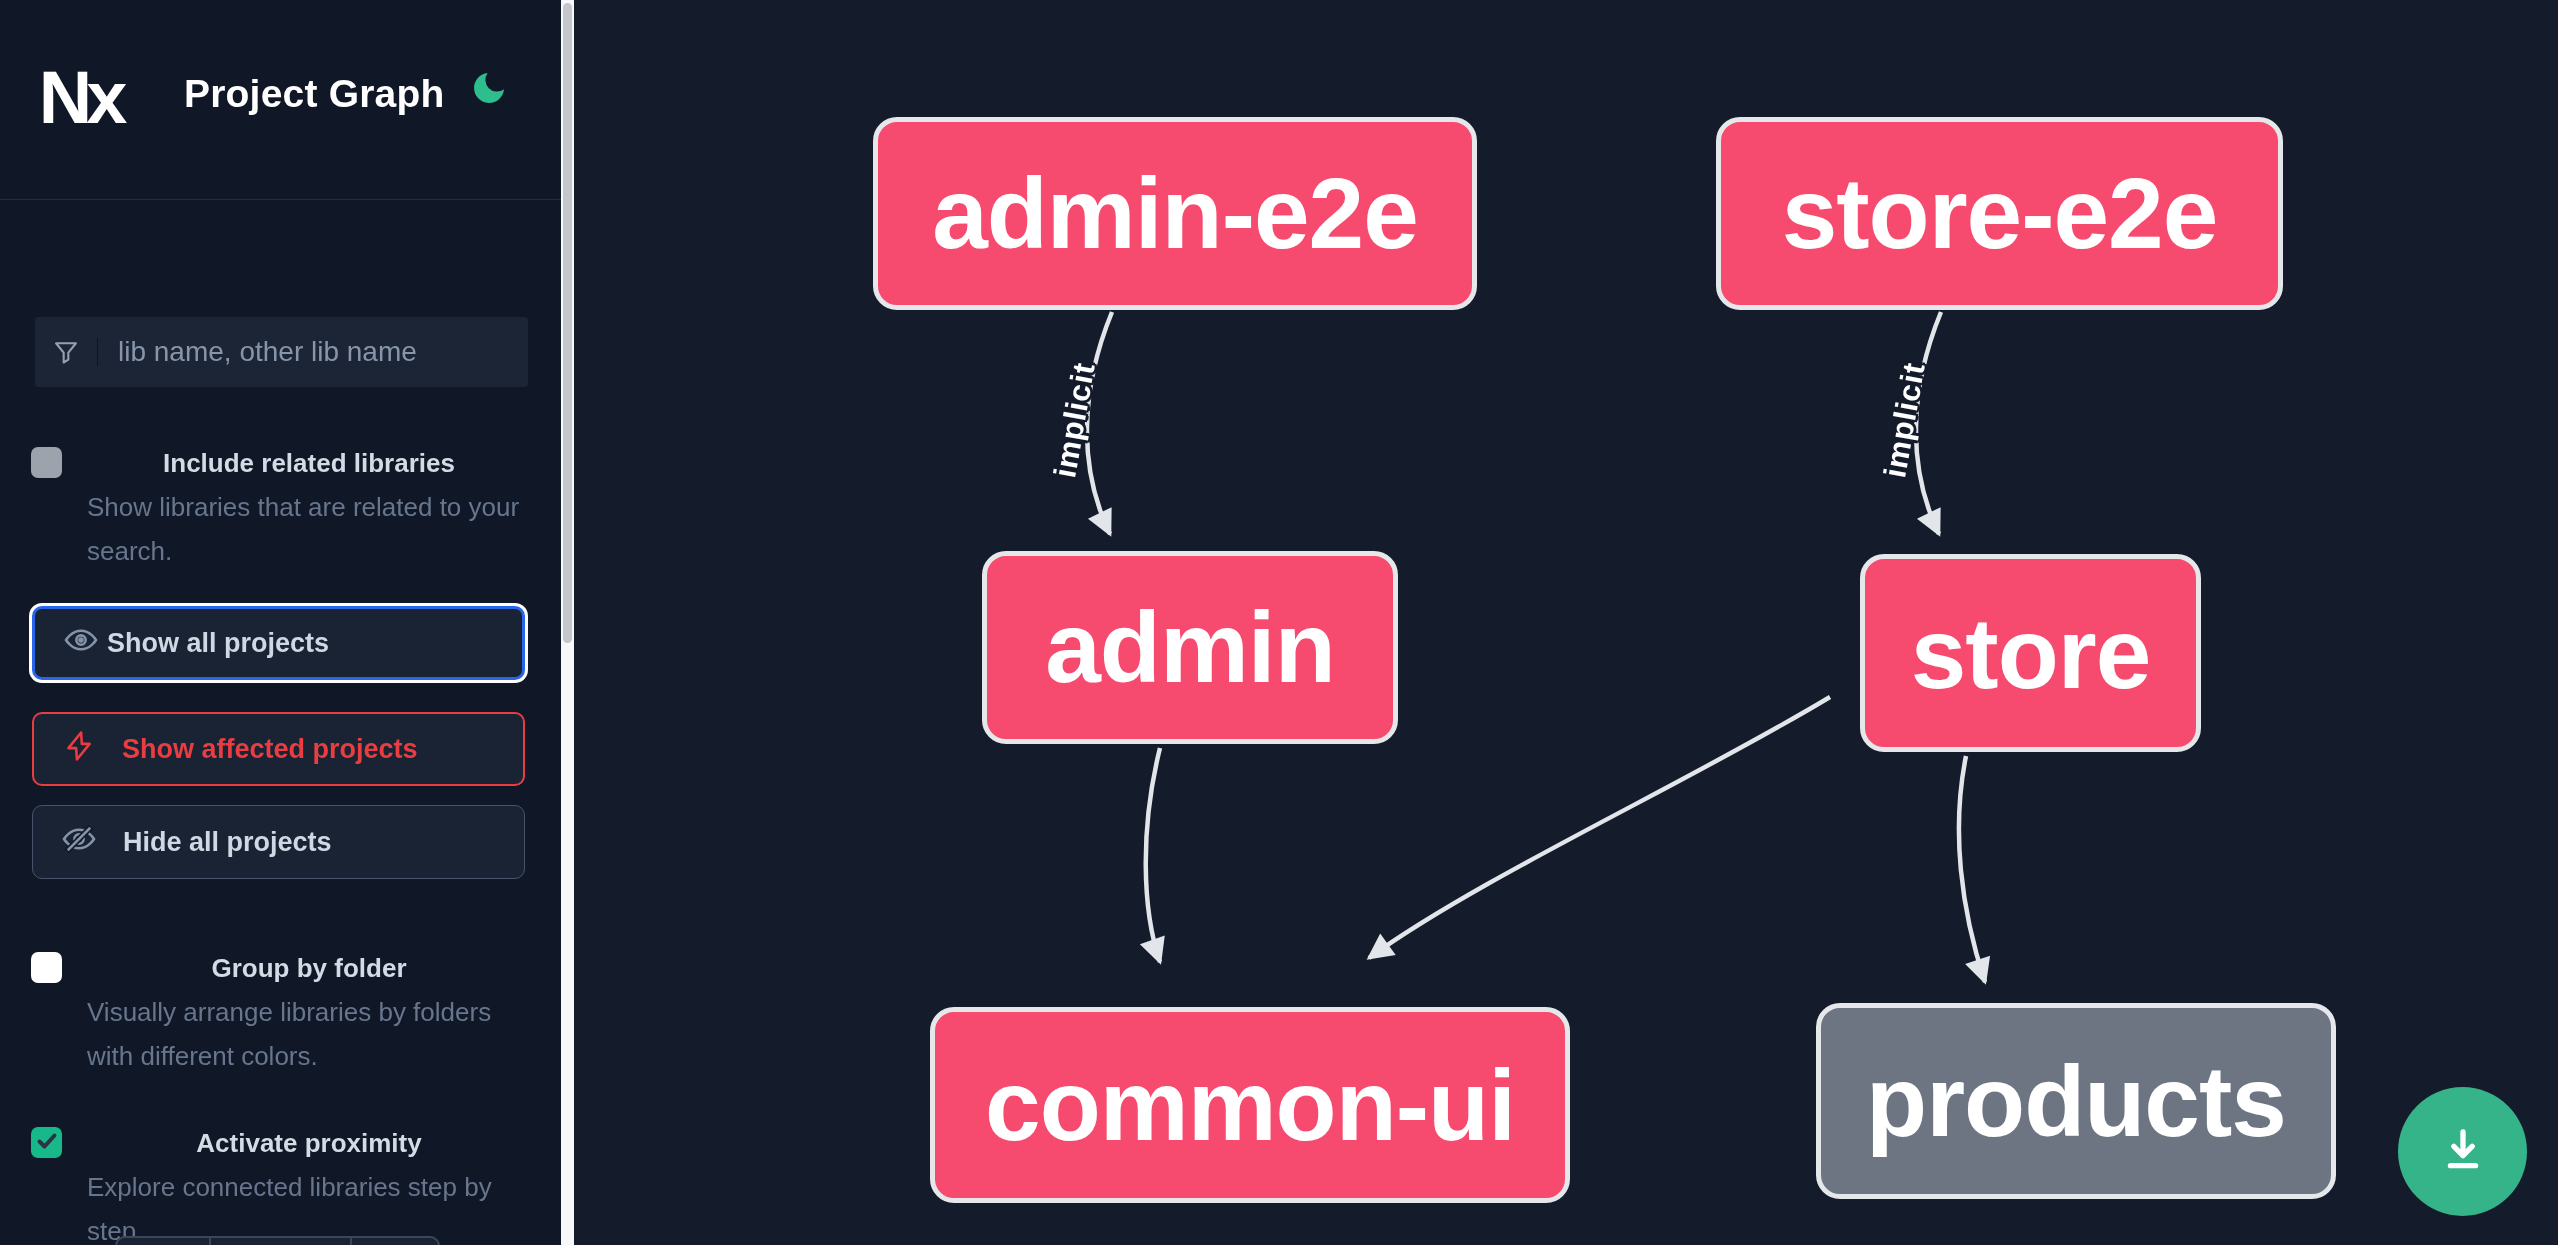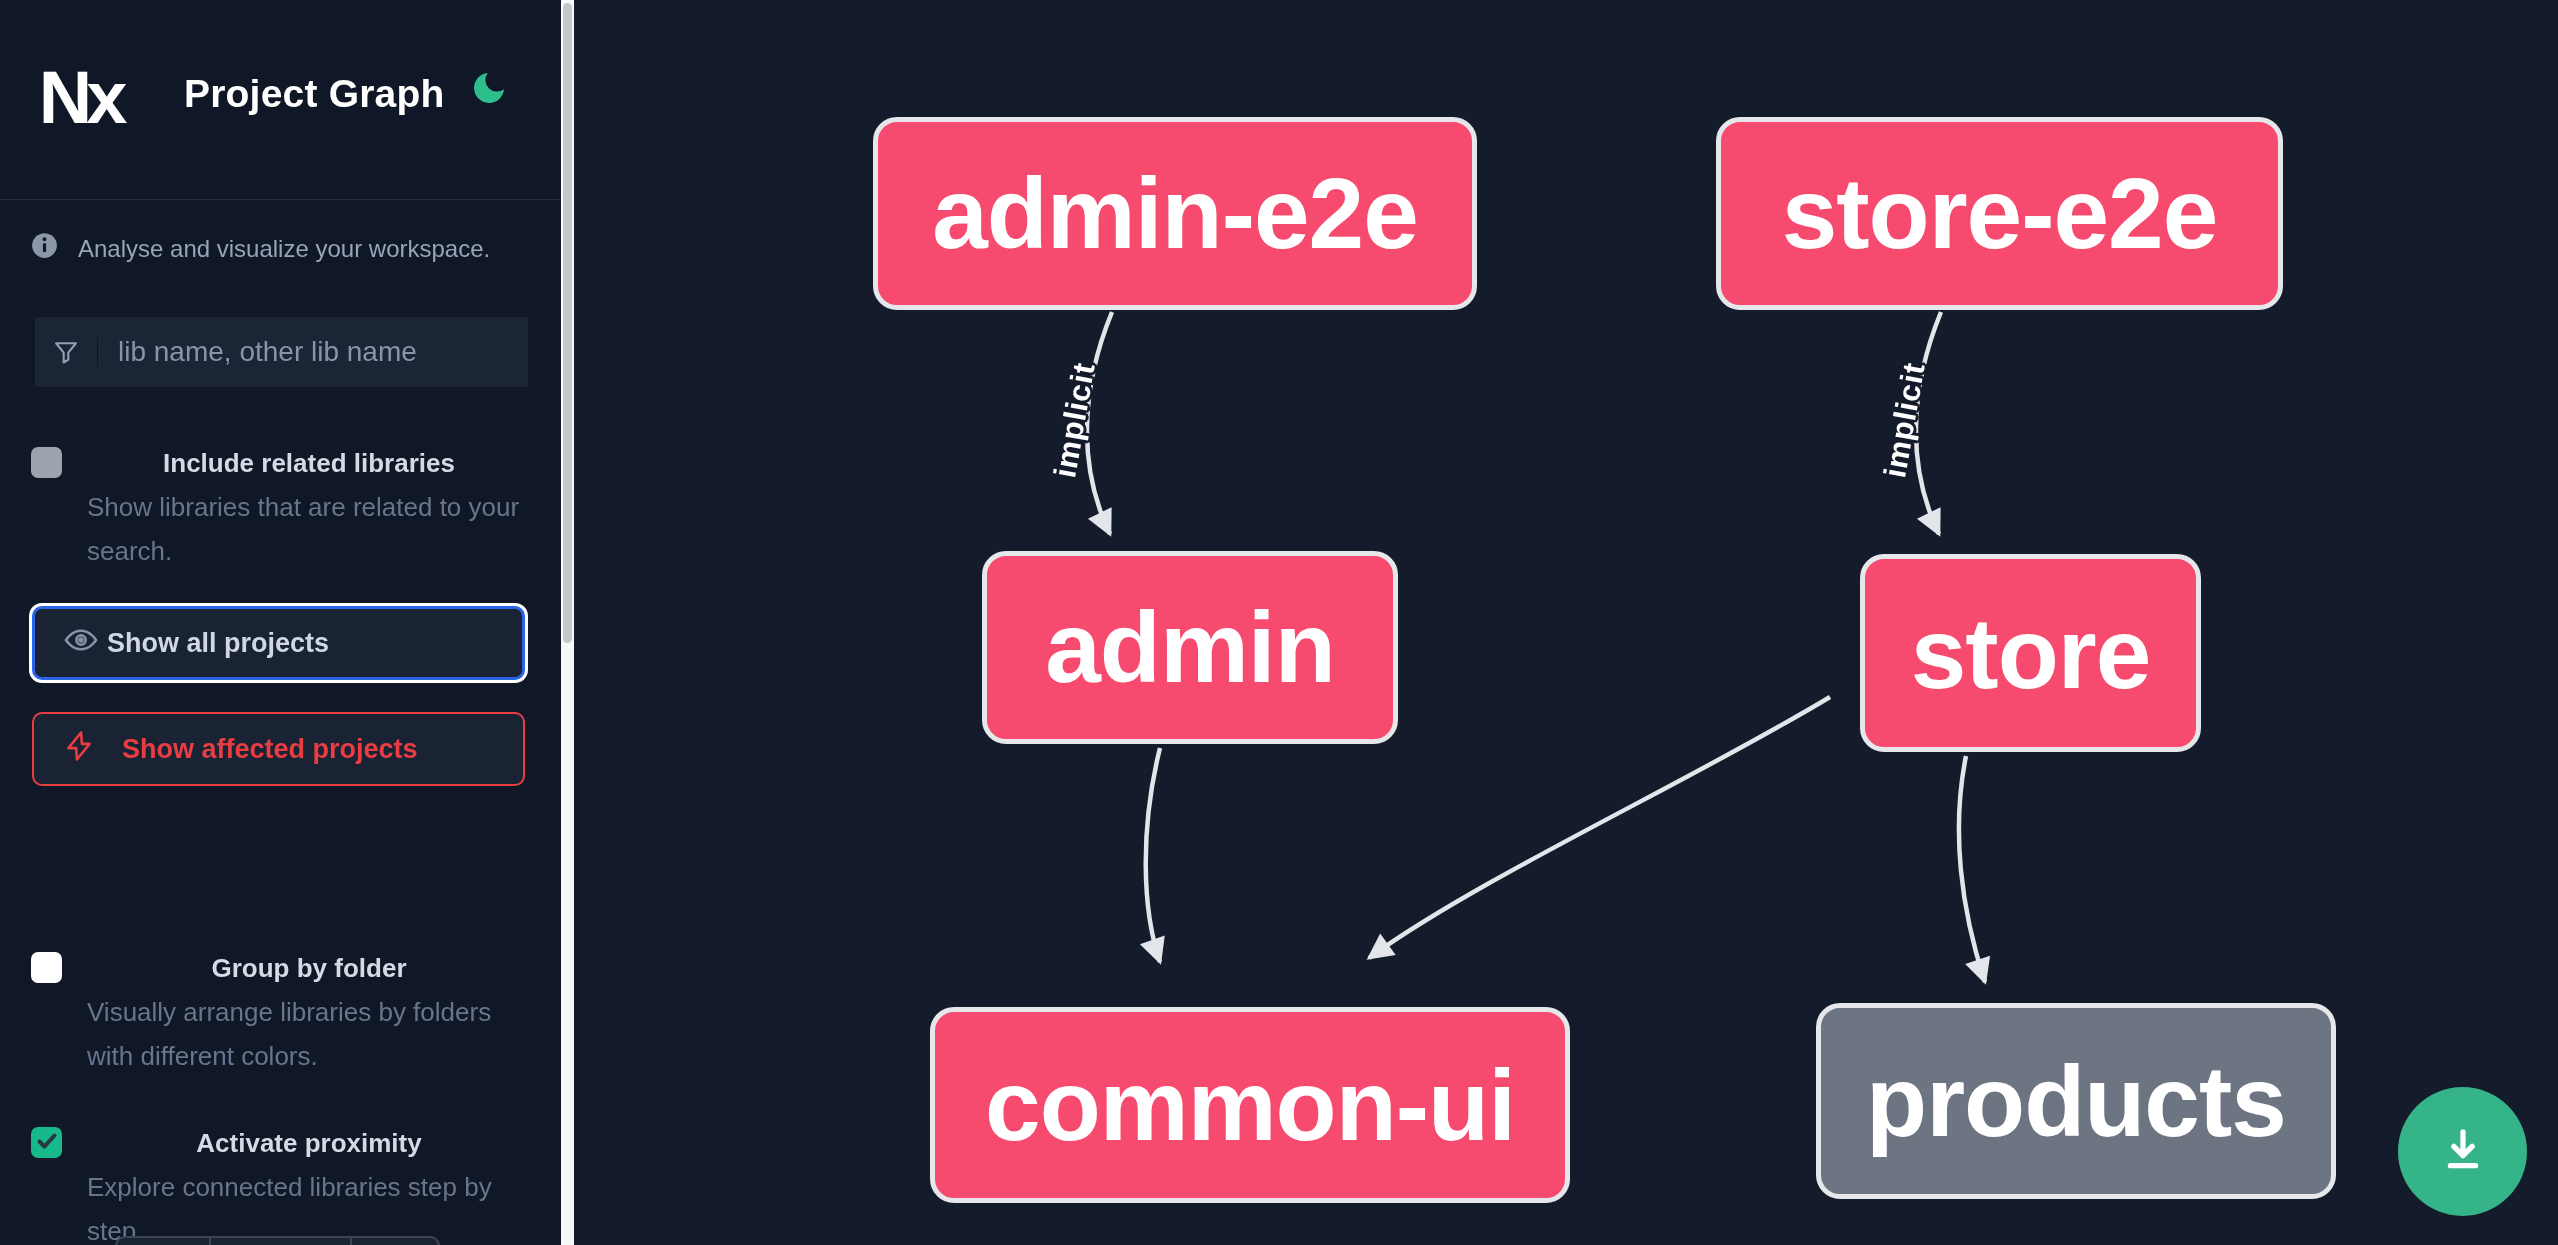--- a/index.html
+++ b/index.html
@@ -110,30 +110,20 @@
       <h1 class="page-title">Project Graph</h1>
       <button class="theme-toggle" title="">
         <span>
           <svg width="40" height="40" viewBox="0 0 24 24">
             <path d="M21 12.79A9 9 0 1 1 11.21 3 7 7 0 0 0 21 12.79z" fill="#2ebd8c"></path>
           </svg>
         </span>
       </button>
     </div>
 
-    <div class="tagline">
-      <span class="info-ic">
-        <svg width="27" height="27" viewBox="0 0 24 24">
-          <circle cx="12" cy="12" r="11" fill="#8b97a8"></circle>
-          <rect x="10.6" y="10" width="2.8" height="8" rx="1.2" fill="#101726"></rect>
-          <circle cx="12" cy="6.4" r="1.7" fill="#101726"></circle>
-        </svg>
-      </span>
-      <span>Analyse and visualize your workspace.</span>
-    </div>
 
     <div class="search-box">
       <span class="search-prefix">
         <svg width="28" height="28" viewBox="0 0 24 24" fill="none" stroke="#93a1b5" stroke-width="1.8" stroke-linejoin="round">
           <path d="M3.5 4.5h17l-6.5 8v6l-4 2.5v-8.5z"></path>
         </svg>
       </span>
       <input type="text" value="" placeholder="lib name, other lib name" style="">
     </div>
 
@@ -156,20 +146,31 @@
 
     <button class="act-btn" id="btn-show-affected">
       <span>
         <svg width="34" height="34" viewBox="0 0 24 24" fill="none" stroke="#e93d41" stroke-width="1.8" stroke-linejoin="round">
           <path d="M13.5 2.5L4.5 13.5h5.5L10.5 21.5l9-11h-5.5z"></path>
         </svg>
       </span>
       <span>Show affected projects</span>
     </button>
 
+    <button class="act-btn" id="btn-hide-all">
+      <span>
+        <svg width="36" height="36" viewBox="0 0 24 24" fill="none" stroke="#8593a8" stroke-width="1.7">
+          <path d="M2 12s3.6-6.2 10-6.2S22 12 22 12s-3.6 6.2-10 6.2S2 12 2 12z"></path>
+          <circle cx="12" cy="12" r="3.1"></circle>
+          <line x1="4" y1="20" x2="20" y2="4" stroke="#101726" stroke-width="4"></line>
+          <line x1="4.5" y1="19.5" x2="19.5" y2="4.5"></line>
+        </svg>
+      </span>
+      <span>Hide all projects</span>
+    </button>
 
     <div class="filter" style="top:948px;">
       <span class="cb cb-white"></span>
       <span class="f-label">Group by folder</span>
       <span class="f-desc">Visually arrange libraries by folders with different colors.</span>
     </div>
 
     <div class="filter" style="top:1123px;">
       <span class="cb cb-green">
         <span>

